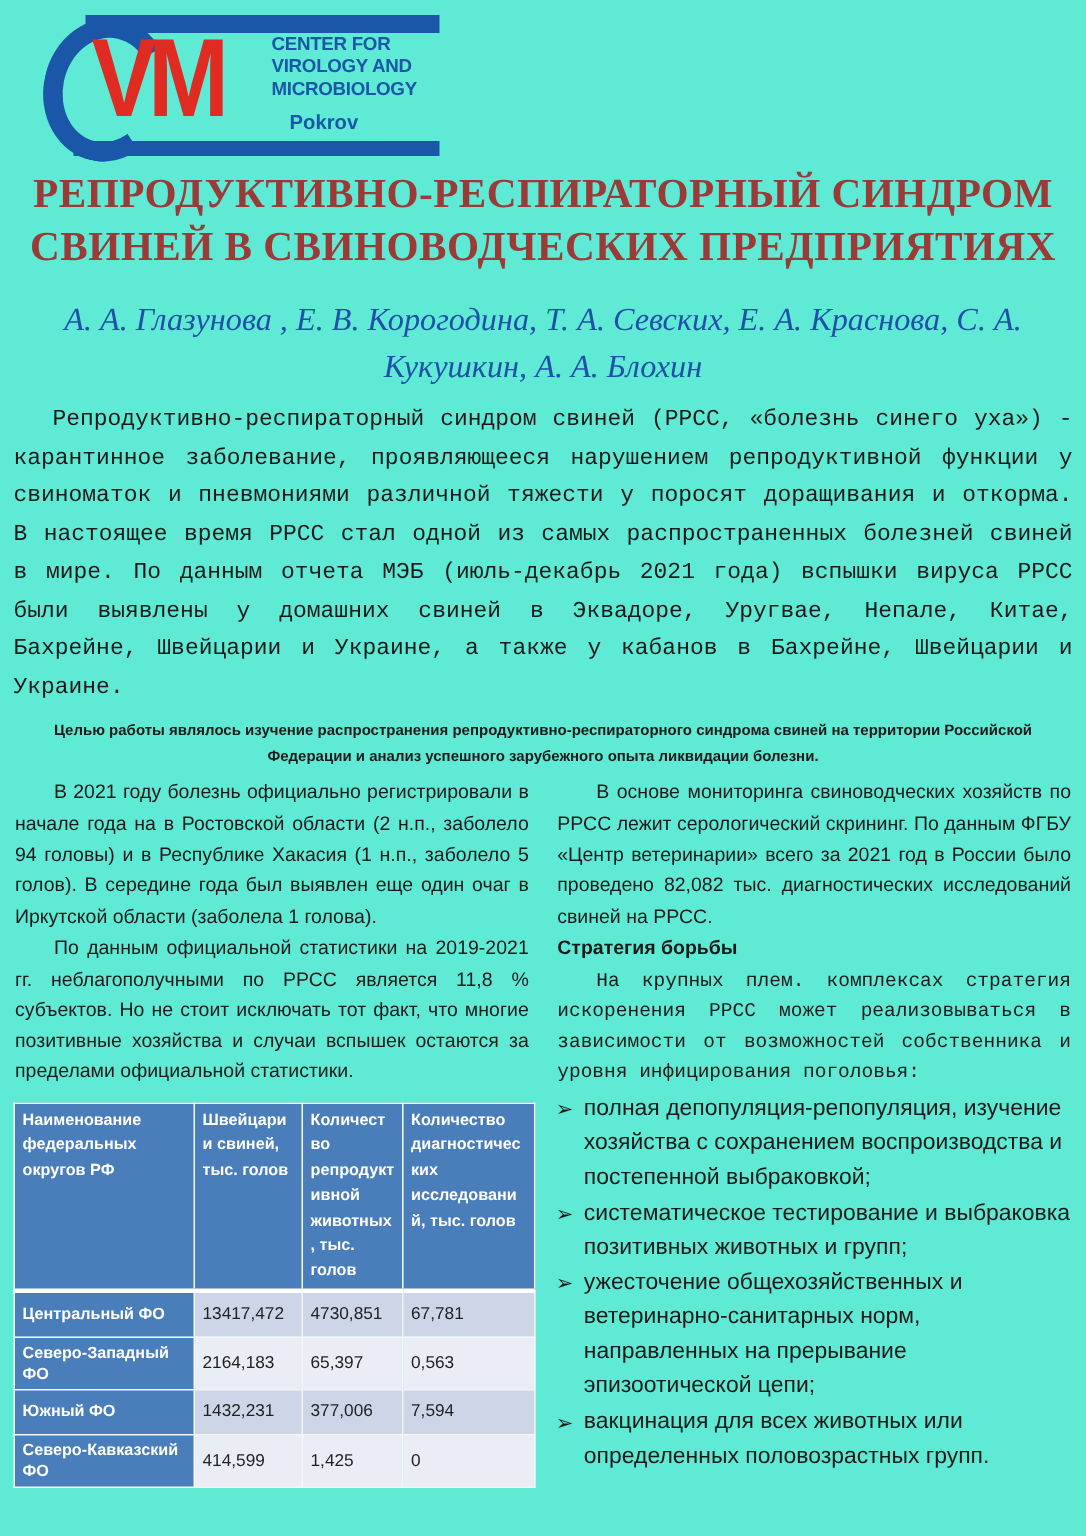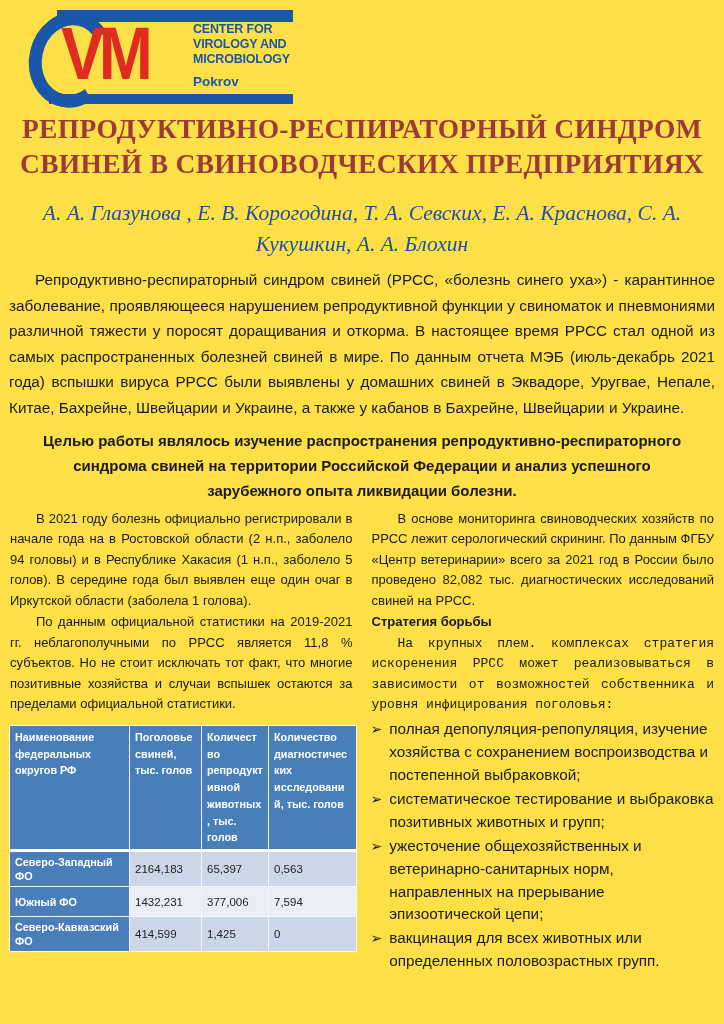--- a/index.html
+++ b/index.html
@@ -1,21 +1,21 @@
 <!DOCTYPE html>
 <html lang="ru"><head>
 <meta charset="utf-8">
 <style>
   html, body { margin: 0; padding: 0; background: #ffffff; }
   .page {
     position: relative;
     width: 724px;
     height: 1024px;
     margin: 0 auto;
-    background: #fde047;
+    background: #5eead4;
     box-sizing: border-box;
     padding: 0 9px;
     overflow: hidden;
     font-family: "Liberation Sans", sans-serif;
     color: #1a1a1a;
   }
 
   
   .logo-wrap { position: relative; width: 290px; height: 98px; margin: 8px 0 0 14px; }
   .logo-top-bar { position: absolute; left: 34px; top: 2px; width: 236px; height: 12px; background: #1b57a8; }
@@ -27,21 +27,21 @@
     transform: rotate(12deg);
   }
   .logo-vm {
     position: absolute; left: 38px; top: 8px;
     font-family: "Liberation Sans", sans-serif;
     font-weight: 800; font-size: 58px; line-height: 1;
     color: #e02b22; letter-spacing: -5px;
     transform: scale(1.12, 1.28); transform-origin: left top;
   }
   .logo-text {
-    position: absolute; left: 170px; top: 14px;
+    position: absolute; left: 158px; top: 14px;
     color: #1b57a8; font-weight: bold; font-size: 12.5px; line-height: 1.2;
     letter-spacing: -0.2px; white-space: nowrap;
   }
   .logo-city { position: absolute; left: 170px; top: 66px; color: #1b57a8; font-weight: bold; font-size: 13.5px; }
 
   
   .title {
     margin: 6px 0 16px; text-align: center;
     font-family: "Liberation Serif", serif;
     font-weight: bold; font-size: 27.5px; line-height: 1.27;
@@ -51,24 +51,24 @@
     margin: 5px 14px 0; text-align: center;
     font-family: "Liberation Serif", serif;
     font-weight: normal; font-style: italic;
     font-size: 21.5px; line-height: 1.45;
     color: #2050a8;
   }
 
   
   .intro {
     margin: 7px 0 0; font-size: 15.3px; line-height: 1.67;
-    text-align: justify; text-indent: 26px;
+    text-align: justify; text-indent: 26px; font-family: Liberation Mono, monospace;
   }
   .objective {
-    margin: 9px 20px 4px; font-size: 15px; line-height: 1.65;
+    margin: 9px 20px 4px; font-size: 10px; line-height: 1.65;
     font-weight: bold; text-align: center;
   }
 
   .columns { display: flex; gap: 17px; margin-top: 3px; }
   .col { flex: 1 1 0; min-width: 0; }
   .col p { margin: 1px; font-size: 13px; line-height: 1.58; text-align: justify; text-indent: 26px; }
   .strategy-head { margin: 15px 0 0; font-size: 15.3px; font-weight: bold; text-align: center; }
   .strategy-intro { margin-top: 0; font-family: Liberation Mono, monospace; }
 
   ul.bullets { margin: 2px 0 0; padding: 0; list-style: none; }
@@ -131,26 +131,32 @@
       <table class="stats">
         <colgroup>
           <col class="c1">
             <col class="c2">
             <col class="c3">
             <col class="c4">
         </colgroup>
         <thead>
           <tr id="stats-head">
               <th>Наименование федеральных округов РФ</th>
-              <th>Поголовье свиней, тыс. голов</th>
+              <th>Швейцарии свиней, тыс. голов</th>
               <th>Количество репродуктивной животных, тыс. голов</th>
               <th>Количество диагностических исследований, тыс. голов</th>
             </tr>
         </thead>
         <tbody id="stats-body">
+            <tr>
+              <td class="region">Центральный ФО</td>
+              <td class="num">13417,472</td>
+              <td class="num">4730,851</td>
+              <td class="num">67,781</td>
+            </tr>
             <tr>
               <td class="region">Северо-Западный ФО</td>
               <td class="num">2164,183</td>
               <td class="num">65,397</td>
               <td class="num">0,563</td>
             </tr>
             <tr>
               <td class="region">Южный ФО</td>
               <td class="num">1432,231</td>
               <td class="num">377,006</td>

